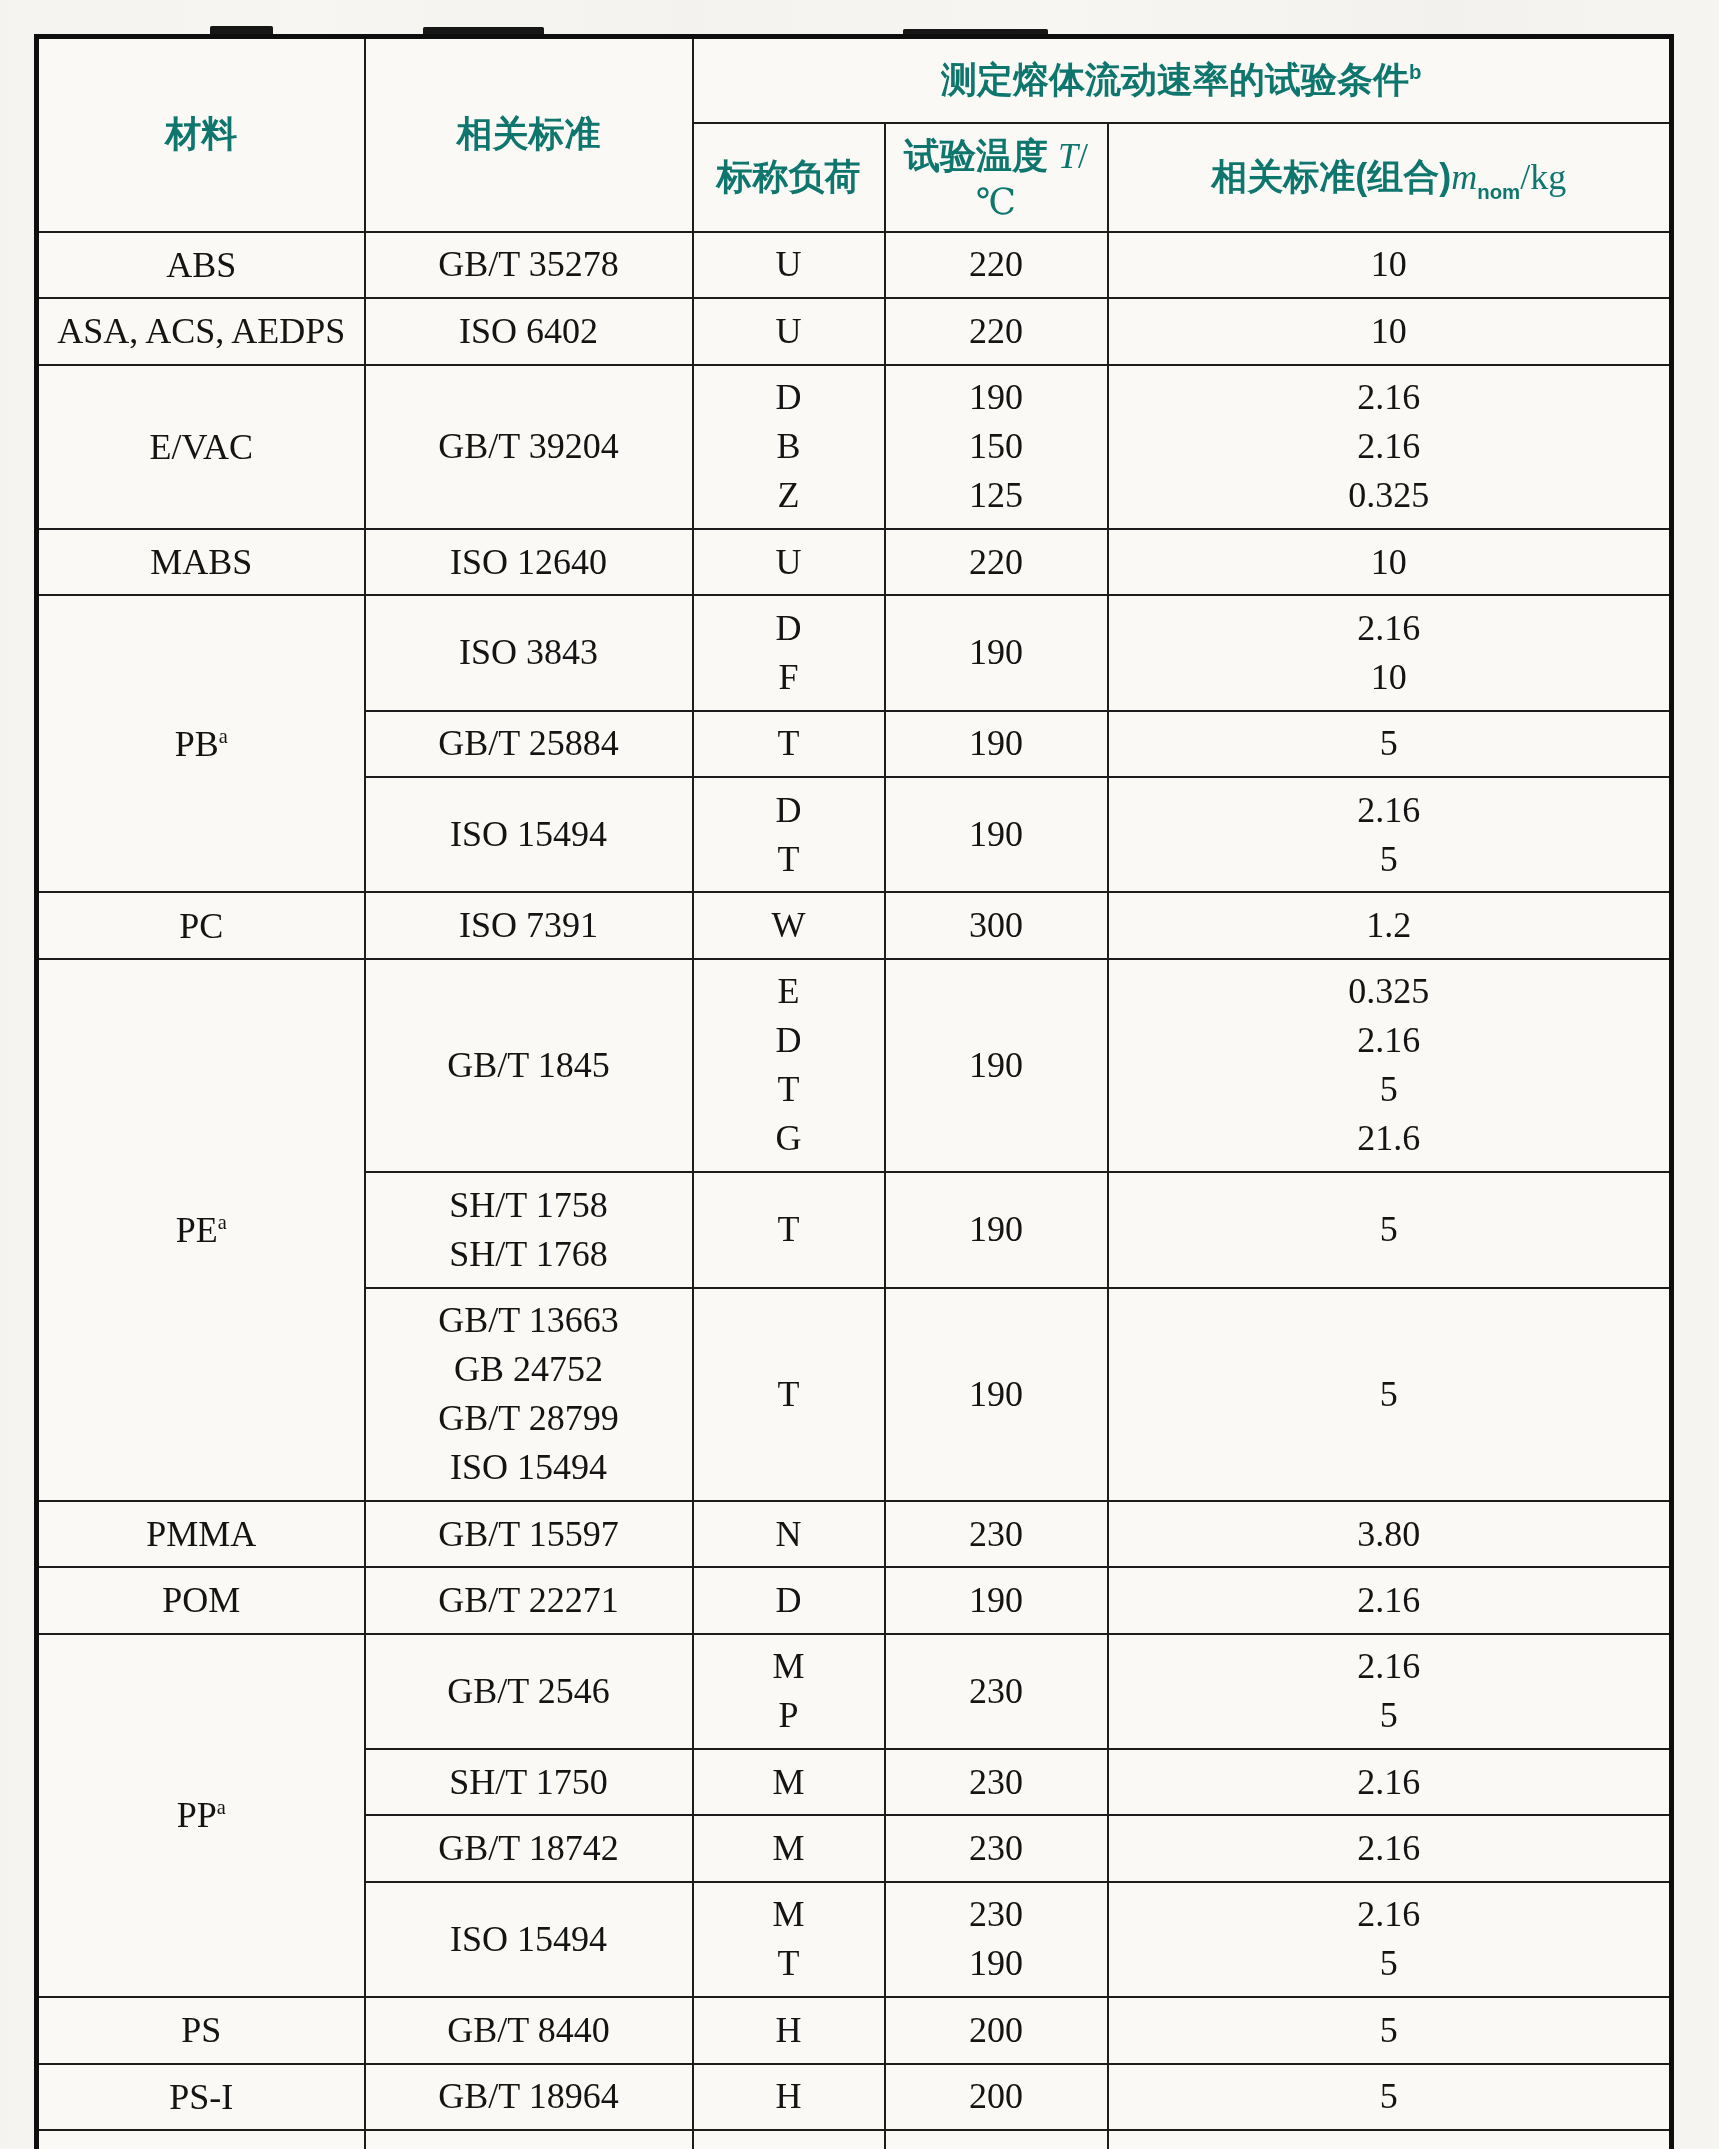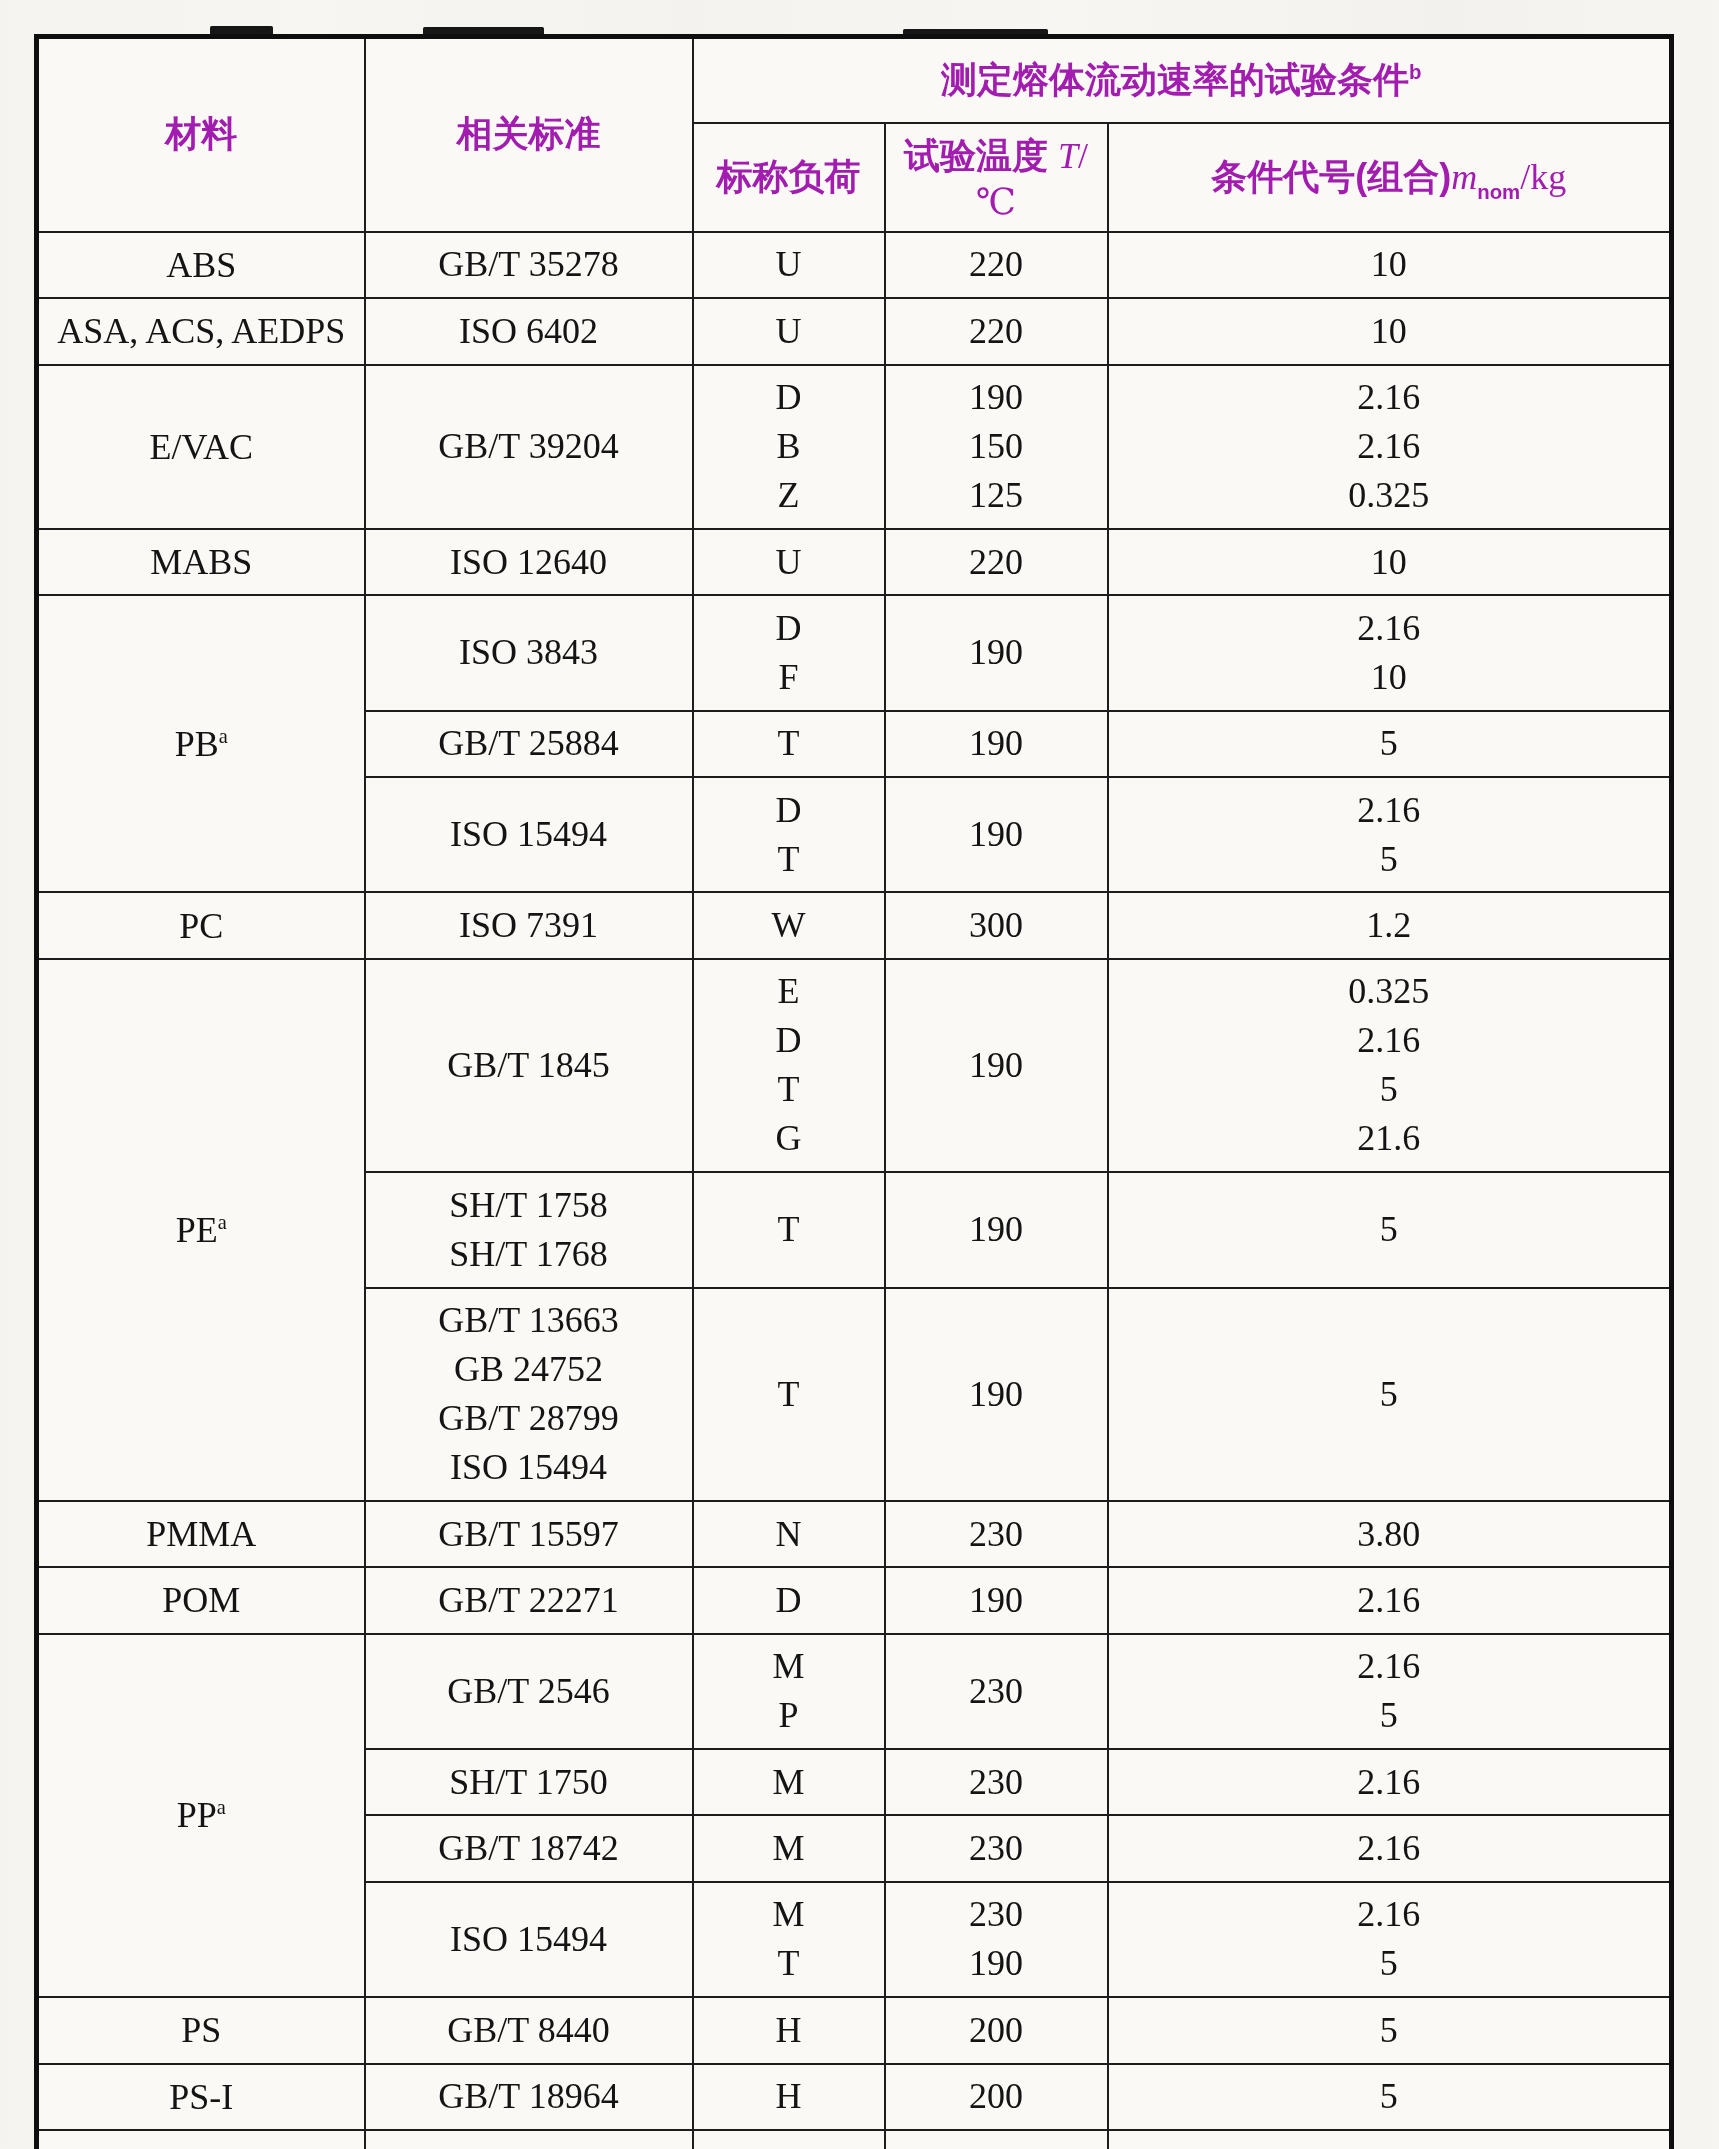--- a/index.html
+++ b/index.html
@@ -30,21 +30,21 @@
   }
   .mfr td,.mfr th{
     border:2.6px solid #1d1d1d;
     text-align:center;vertical-align:middle;
     padding:7.7px 5.1px;
     overflow:hidden;
   }
   
   .zh{
     font-family:"Liberation Sans","DejaVu Sans",sans-serif;
-    font-weight:bold;font-size:36px;color:#a21caf;
+    font-weight:bold;font-size:36px;color:#0f766e;
   }
   .h1row th{height:68px;}
   .h2row th{height:78px;}
   
   .mfr td{font-size:36px;}
   .line{height:49px;line-height:49px;white-space:nowrap;}
   .vtop{vertical-align:top;}
   sup.sp{font-size:20.4px;vertical-align:super;line-height:0;}
   .sym{font-style:italic;margin-left:10.2px;font-family:"Liberation Serif","DejaVu Serif",serif;font-weight:normal;}
   .msym{font-style:italic;font-family:"Liberation Serif","DejaVu Serif",serif;font-weight:normal;}
@@ -70,21 +70,21 @@
 
     <tbody>
         <tr class="h1row">
       <th class="zh" rowspan="2"><span>材料</span></th>
       <th class="zh" rowspan="2"><span>相关标准</span></th>
       <th class="zh" colspan="3"><span>测定熔体流动速率的试验条件</span><sup class="sp">b</sup></th>
     </tr>
     <tr class="h2row">
       <th class="zh"><span>标称负荷</span></th>
       <th class="zh"><span>试验温度</span><span class="sym">T</span><span class="unit">/℃</span></th>
-      <th class="zh"><span>条件代号(组合)</span><span class="msym">m</span><sub class="sb">nom</sub><span class="unit">/kg</span></th>
+      <th class="zh"><span>相关标准(组合)</span><span class="msym">m</span><sub class="sb">nom</sub><span class="unit">/kg</span></th>
     </tr>
 
     <tr>
       <td><span>ABS</span><sup class="sp"></sup></td>
       <td>
             <div class="line">GB/T 35278</div>
           </td>
       <td>
             <div class="line">U</div>
           </td>

